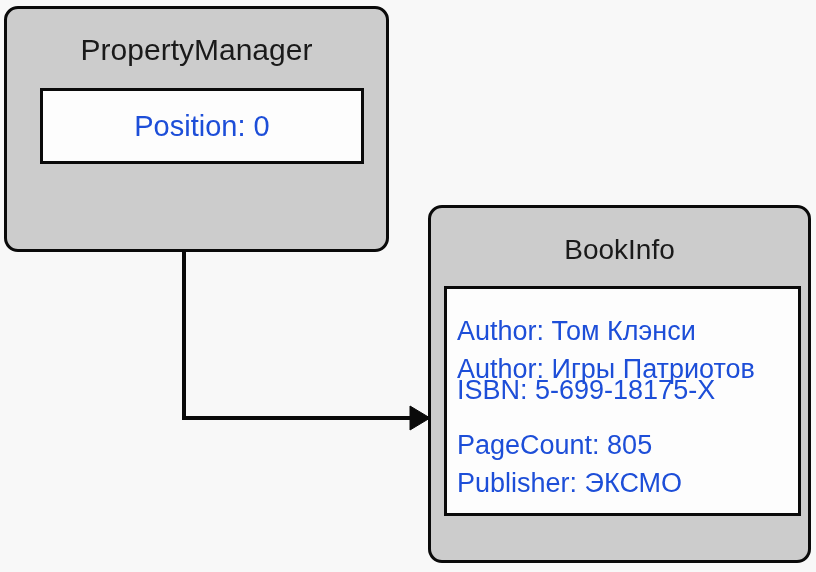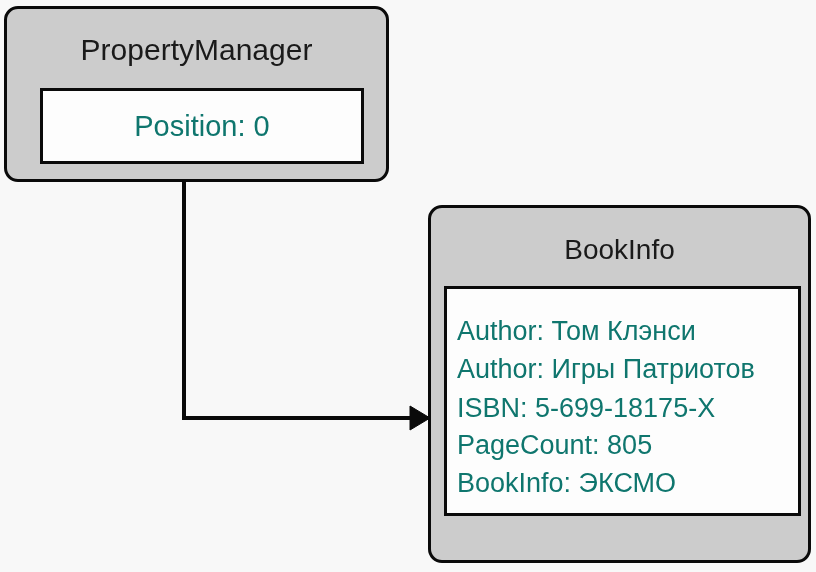--- a/index.html
+++ b/index.html
@@ -44,29 +44,29 @@
     border: 3px solid #0a0a0a;
     box-sizing: border-box;
   }
   .compartment-centered {
     display: flex;
     align-items: center;
     justify-content: center;
   }
   .prop-line {
     position: absolute;
-    color: #0f766e;
+    color: #1d4ed8;
     white-space: nowrap;
   }
   
   #property-manager-node {
     left: 4px;
     top: 6px;
     width: 385px;
-    height: 176px;
+    height: 246px;
   }
   #property-manager-node .node-title {
     top: 24px;
     font-size: 30px;
   }
   #position-compartment {
     left: 33px;
     top: 79px;
     width: 324px;
     height: 76px;
@@ -93,21 +93,21 @@
     height: 230px;
     padding: 0;
   }
   #book-info-compartment .prop-line {
     left: 10px;
     font-size: 27px;
     letter-spacing: 0px;
   }
   #book-info-compartment .prop-line:nth-of-type(1) { top: 27px; }
   #book-info-compartment .prop-line:nth-of-type(2) { top: 65px; }
-  #book-info-compartment .prop-line:nth-of-type(3) { top: 104px; }
+  #book-info-compartment .prop-line:nth-of-type(3) { top: 86px; }
   #book-info-compartment .prop-line:nth-of-type(4) { top: 141px; }
   #book-info-compartment .prop-line:nth-of-type(5) { top: 179px; }
   
   #connector-svg {
     position: absolute;
     left: 0;
     top: 0;
     width: 816px;
     height: 572px;
     pointer-events: none;
@@ -130,17 +130,17 @@
     </div>
   </div>
 
   <div class="node" id="book-info-node">
     <div class="node-title">BookInfo</div>
     <div class="compartment" id="book-info-compartment">
       <div class="prop-line">Author: Том Клэнси</div>
       <div class="prop-line">Author: Игры Патриотов</div>
       <div class="prop-line">ISBN: 5-699-18175-X</div>
       <div class="prop-line">PageCount: 805</div>
-      <div class="prop-line">BookInfo: ЭКСМО</div>
+      <div class="prop-line">Publisher: ЭКСМО</div>
     </div>
   </div>
 
 </div>
 
 </body></html>

